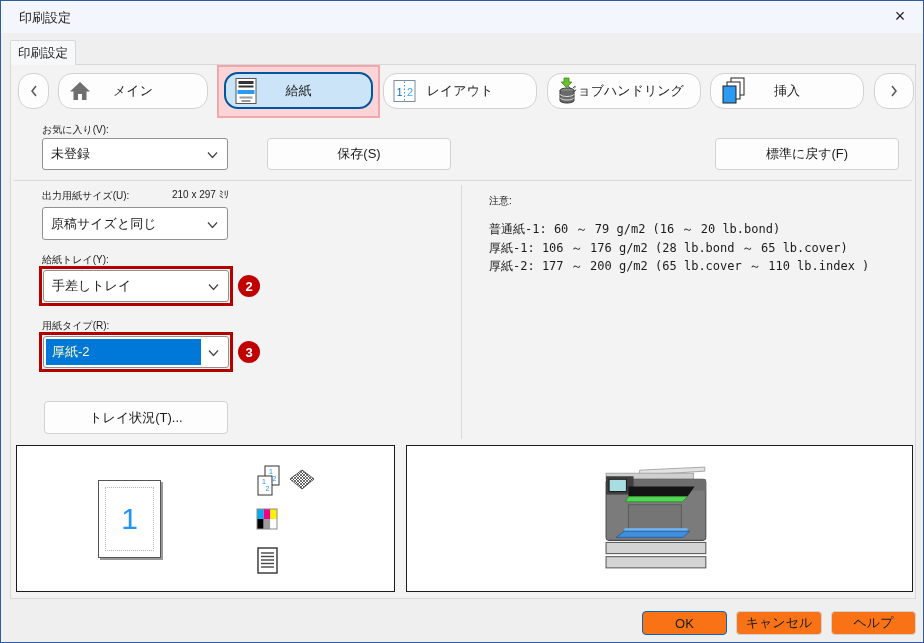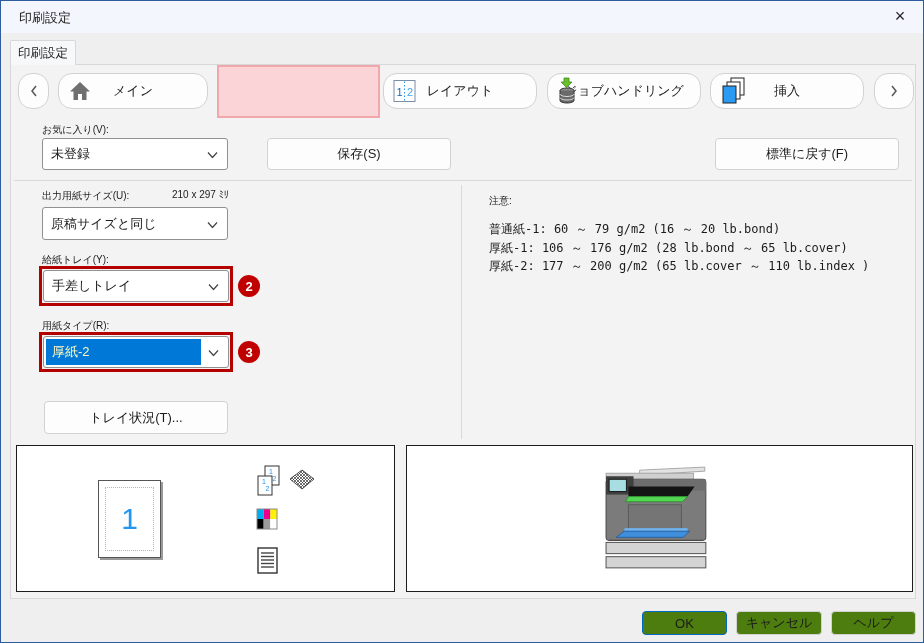--- a/index.html
+++ b/index.html
@@ -67,21 +67,21 @@
   .pv { position:absolute; top:380px; height:147px; background:#fff; border:1px solid #1c1c1c; }
   .pv-left  { left:5px;  width:379px; }
   .pv-right { left:395px; width:507px; }
   .pv-page { position:absolute; left:81px; top:34px; width:63px; height:78px; background:#fff;
              border:1px solid #555; box-shadow:2px 2px 0 #9a9a9a; }
   .pv-page-inner { position:absolute; left:6px; top:6px; right:6px; bottom:6px;
                    border:1px dotted #b4b4b4; display:flex; align-items:center; justify-content:center; }
   .pv-page-num { color:#2196f3; font-size:30px; font-weight:500; }
 
   
-  .fbtn { position:absolute; top:610px; height:24px; background:#4d7c0f; border:1px solid #d2d2d2;
+  .fbtn { position:absolute; top:610px; height:24px; background:#f97316; border:1px solid #d2d2d2;
           border-radius:4px; display:flex; align-items:center; justify-content:center;
           font-size:13px; cursor:pointer; }
   .btn-ok { left:641px; width:85px; border:1px solid #0067c0; }
   .btn-cancel { left:735px; width:86px; }
   .btn-help { left:830px; width:85px; }
 </style>
 </head>
 <body>
 
 <div class="window">
@@ -106,20 +106,33 @@
     <div class="tbtn btn-main">
       <span class="ticon">
         <svg width="24" height="24" viewBox="0 0 24 24">
             <polygon points="12,3 22,12.5 18.5,12.5 18.5,21 14,21 14,15 10,15 10,21 5.5,21 5.5,12.5 2,12.5" fill="#6f6f6f"></polygon>
           </svg>
       </span>
       <span>メイン</span>
     </div>
 
     <div class="pink-hl"></div>
+    <div class="tbtn btn-feed">
+      <span class="ticon">
+        <svg width="22" height="27" viewBox="0 0 22 27">
+          <rect x="1" y="1" width="20" height="25" fill="#fff" stroke="#555"></rect>
+          <rect x="3.5" y="3.5" width="15" height="3" fill="#333"></rect>
+          <rect x="3.5" y="8" width="15" height="2" fill="#333"></rect>
+          <rect x="2.5" y="12.5" width="17" height="4" fill="#2b9af3"></rect>
+          <rect x="4.5" y="19" width="13" height="2" fill="#9a9a9a"></rect>
+          <rect x="6.5" y="22.5" width="9" height="2" fill="#9a9a9a"></rect>
+        </svg>
+      </span>
+      <span>給紙</span>
+    </div>
 
     <div class="tbtn btn-layout">
       <span class="ticon">
         <svg width="23" height="23" viewBox="0 0 23 23">
           <rect x="1" y="1" width="21" height="21" fill="#fff" stroke="#7a8ea5"></rect>
           <line x1="11.5" y1="2" x2="11.5" y2="21" stroke="#2196f3" stroke-width="1" stroke-dasharray="1.5,2"></line>
           <text x="3.5" y="16" font-size="11" fill="#1565c0" font-family="sans-serif">1</text>
           <text x="14" y="16" font-size="11" fill="#42a5f5" font-family="sans-serif">2</text>
         </svg>
       </span>

